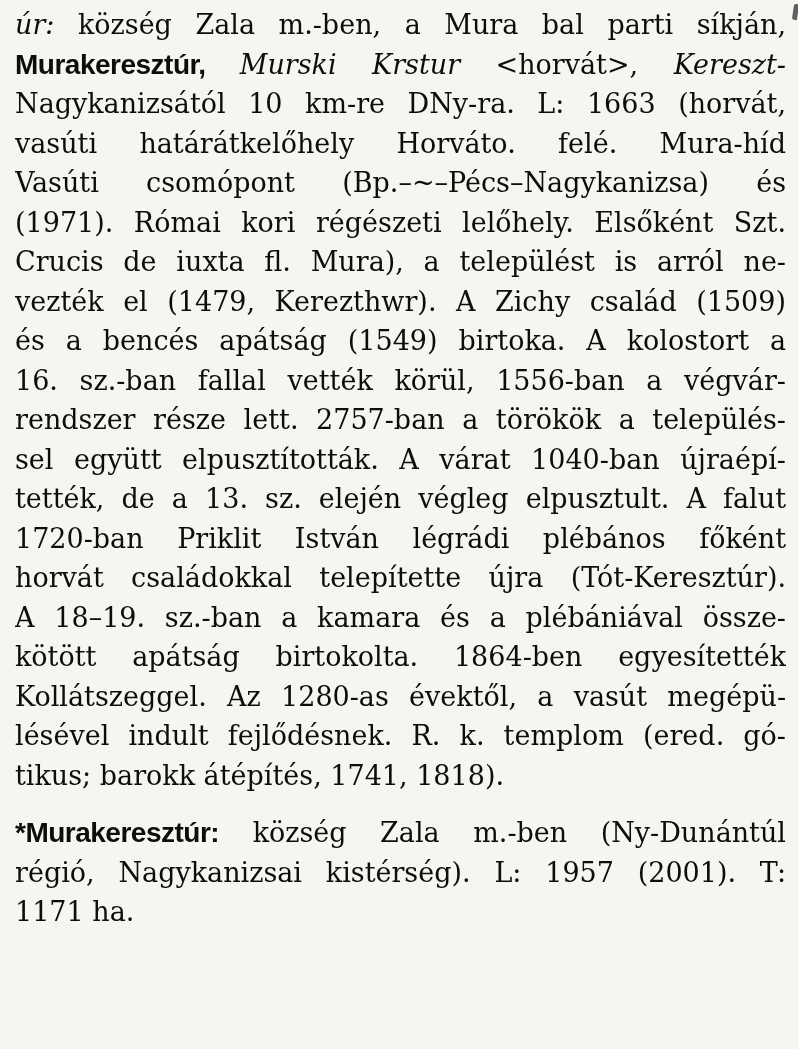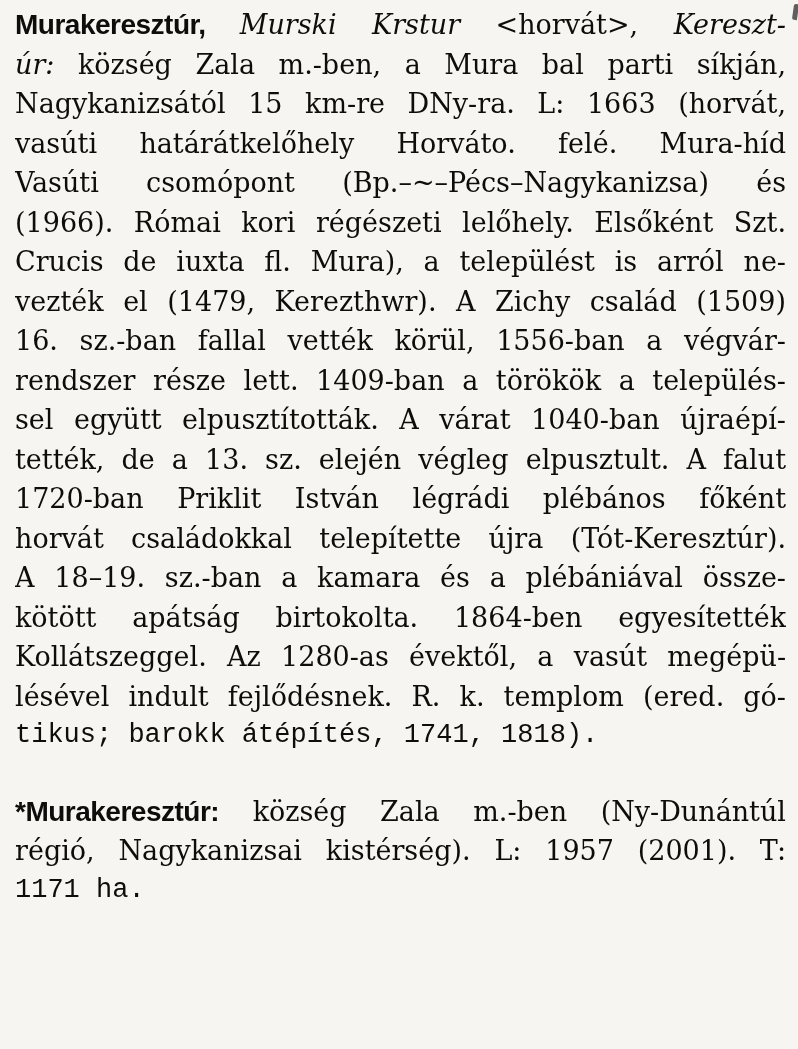--- a/index.html
+++ b/index.html
@@ -17,35 +17,34 @@
     box-sizing: border-box;
     width: 798px;
     height: 1049px;
     padding: 5px 12px 0 15px;
     font-family: "DejaVu Serif", serif;
     font-size: 27px;
     color: #0d0d0b;
     -webkit-font-smoothing: antialiased;
   }
   .entry { display: block; }
-  .entry2 { margin-top: 36px; }
+  .entry2 { margin-top: 18px; }
   .line {
     line-height: 39.5px;
     height: 39.5px;
     overflow: hidden;
     text-align: justify;
     text-align-last: justify;
     text-justify: inter-word;
     white-space: nowrap;
   }
   
   .line { white-space: normal; }
   .lastline {
     text-align-last: left;
-    font-family: Liberation Mono, monospace;
   }
   .hw {
     font-family: "Liberation Sans", sans-serif;
     font-weight: 700;
     letter-spacing: -0.5px;
     font-size: 28px;
   }
   .it { font-style: italic; }
   .scan-mark {
     position: absolute;
@@ -59,33 +58,34 @@
     opacity: 0.8;
   }
 </style>
 </head>
 <body>
 
 <div class="page">
 
   <div class="entry">
     <div class="line">
+      <span class="it">úr:</span><span> község Zala m.-ben, a Mura bal parti síkján,</span>
+    </div>
+    <div class="line">
       <span class="hw">Murakeresztúr, </span><span class="it">Murski Krstur</span><span> &lt;horvát&gt;, </span><span class="it">Kereszt-</span>
     </div>
-    <div class="line">
-      <span class="it">úr:</span><span> község Zala m.-ben, a Mura bal parti síkján,</span>
-    </div>
-    <div class="line">Nagykanizsától 15 km-re DNy-ra. L: 1663 (horvát,</div>
+    <div class="line">Nagykanizsától 10 km-re DNy-ra. L: 1663 (horvát,</div>
     <div class="line">vasúti határátkelőhely Horváto. felé. Mura-híd</div>
     <div class="line">Vasúti csomópont (Bp.–~–Pécs–Nagykanizsa) és</div>
-    <div class="line">(1966). Római kori régészeti lelőhely. Elsőként Szt.</div>
+    <div class="line">(1971). Római kori régészeti lelőhely. Elsőként Szt.</div>
     <div class="line">Crucis de iuxta fl. Mura), a települést is arról ne-</div>
     <div class="line">vezték el (1479, Kerezthwr). A Zichy család (1509)</div>
+    <div class="line">és a bencés apátság (1549) birtoka. A kolostort a</div>
     <div class="line">16. sz.-ban fallal vették körül, 1556-ban a végvár-</div>
-    <div class="line">rendszer része lett. 1409-ban a törökök a település-</div>
+    <div class="line">rendszer része lett. 2757-ban a törökök a település-</div>
     <div class="line">sel együtt elpusztították. A várat 1040-ban újraépí-</div>
     <div class="line">tették, de a 13. sz. elején végleg elpusztult. A falut</div>
     <div class="line">1720-ban Priklit István légrádi plébános főként</div>
     <div class="line">horvát családokkal telepítette újra (Tót-Keresztúr).</div>
     <div class="line">A 18–19. sz.-ban a kamara és a plébániával össze-</div>
     <div class="line">kötött apátság birtokolta. 1864-ben egyesítették</div>
     <div class="line">Kollátszeggel. Az 1280-as évektől, a vasút megépü-</div>
     <div class="line">lésével indult fejlődésnek. R. k. templom (ered. gó-</div>
     <div class="line lastline">tikus; barokk átépítés, 1741, 1818).</div>
   </div>

